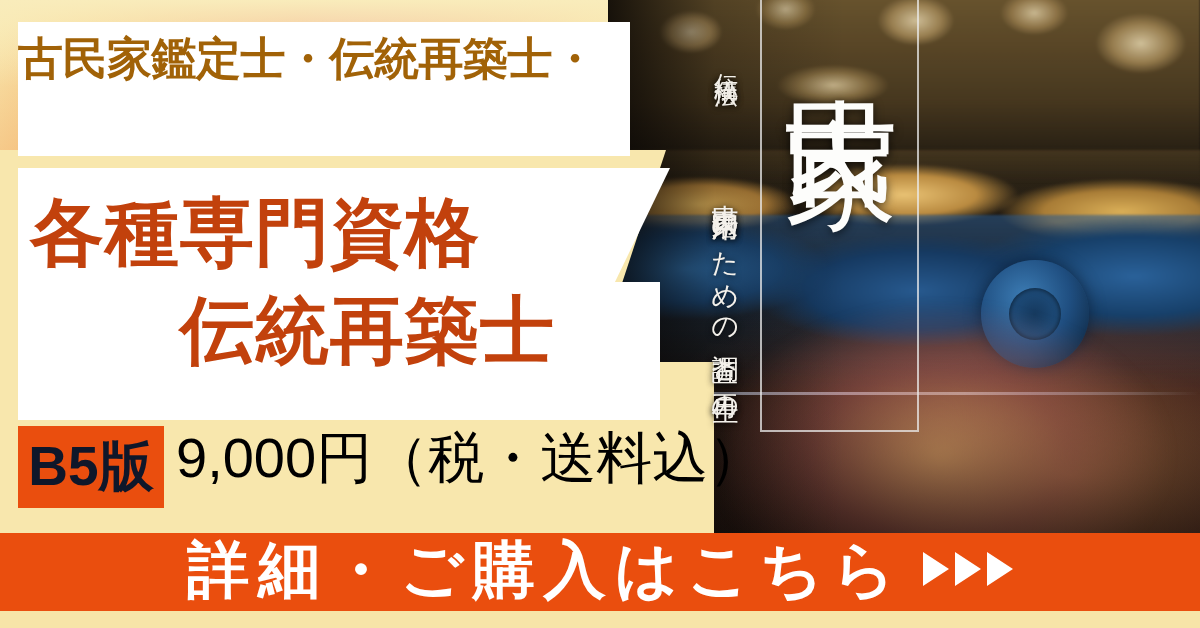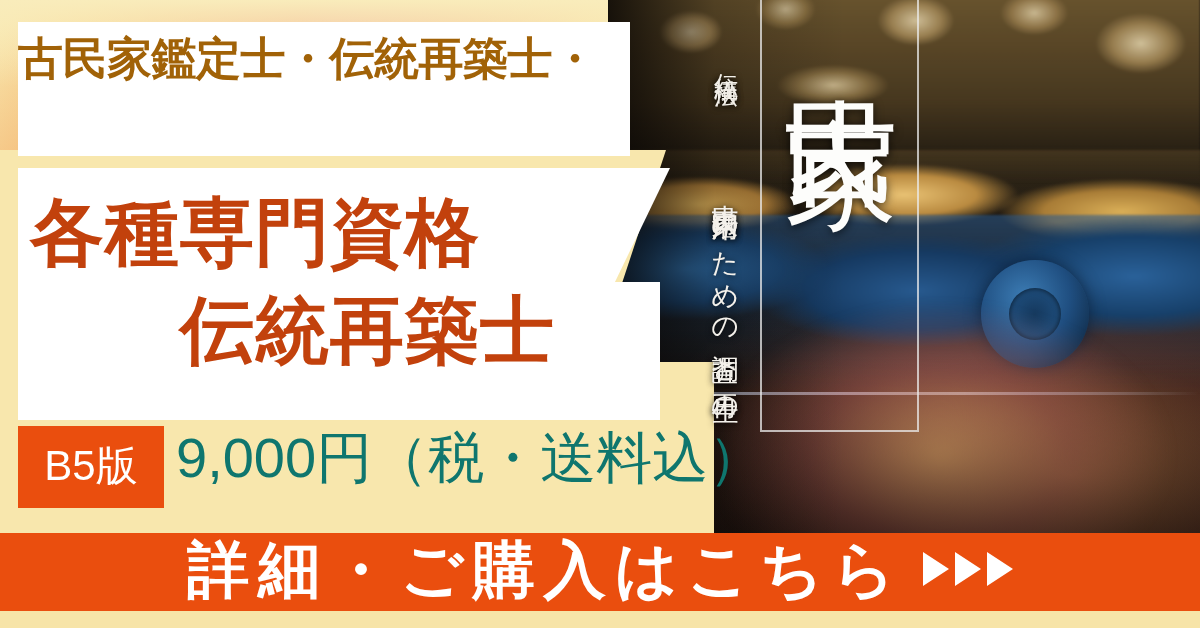--- a/index.html
+++ b/index.html
@@ -156,26 +156,26 @@
   }
   .maintitle .m1{display:block;text-align:left;padding-left:8px;}
   .maintitle .m2{display:block;text-align:left;padding-left:158px;}
 
   .badge{
     position:absolute;left:18px;top:426px;width:146px;height:82px;
     background:#EA4E0E;
     display:flex;align-items:center;justify-content:center;
   }
   .badge span{
-    color:#ffffff;font-weight:400;font-size:42px;letter-spacing:0px;line-height:1;
+    color:#0f172a;font-weight:700;font-size:55px;letter-spacing:0px;line-height:1;
     transform:translateY(-1px);
   }
   .price{
     position:absolute;left:176px;top:430px;
-    color:#0f766e;font-weight:400;font-size:56px;line-height:1;
+    color:#000000;font-weight:400;font-size:56px;line-height:1;
     white-space:nowrap;letter-spacing:0px;
   }
 
   
   .cta{
     position:absolute;left:0;top:533px;width:1200px;height:78px;
     background:#EA4E0E;
     display:flex;align-items:center;justify-content:center;
   }
   .cta-text{

